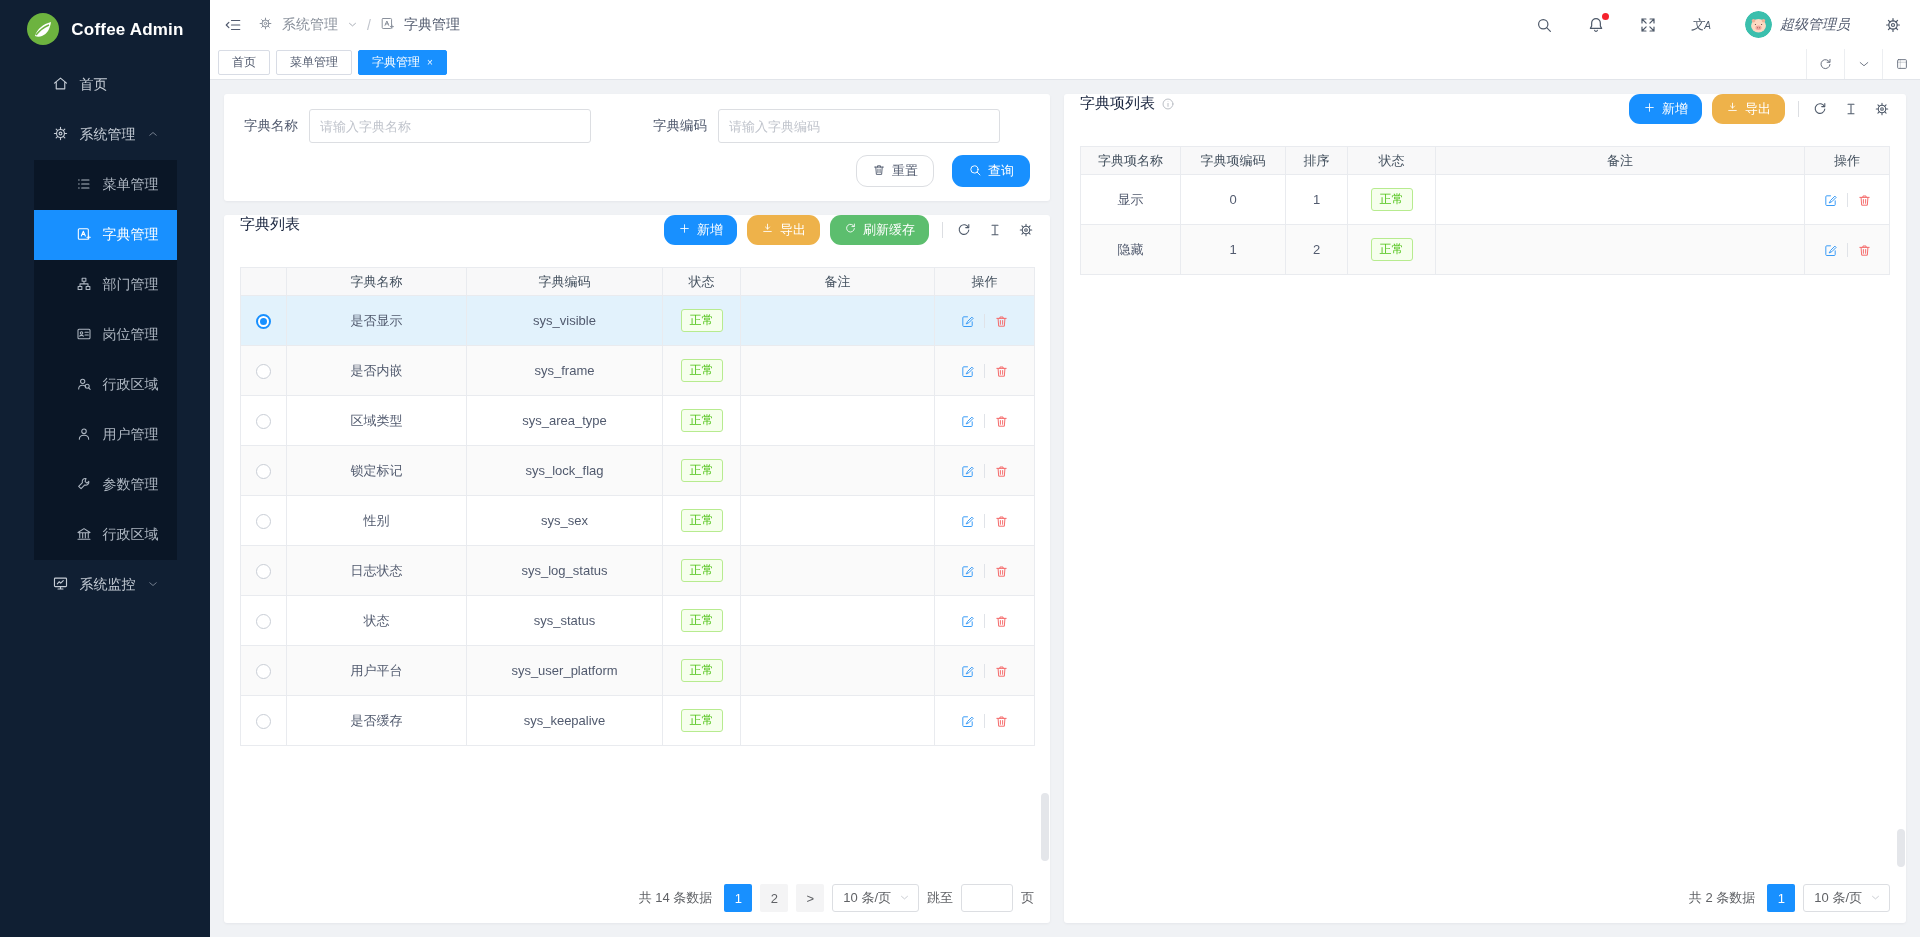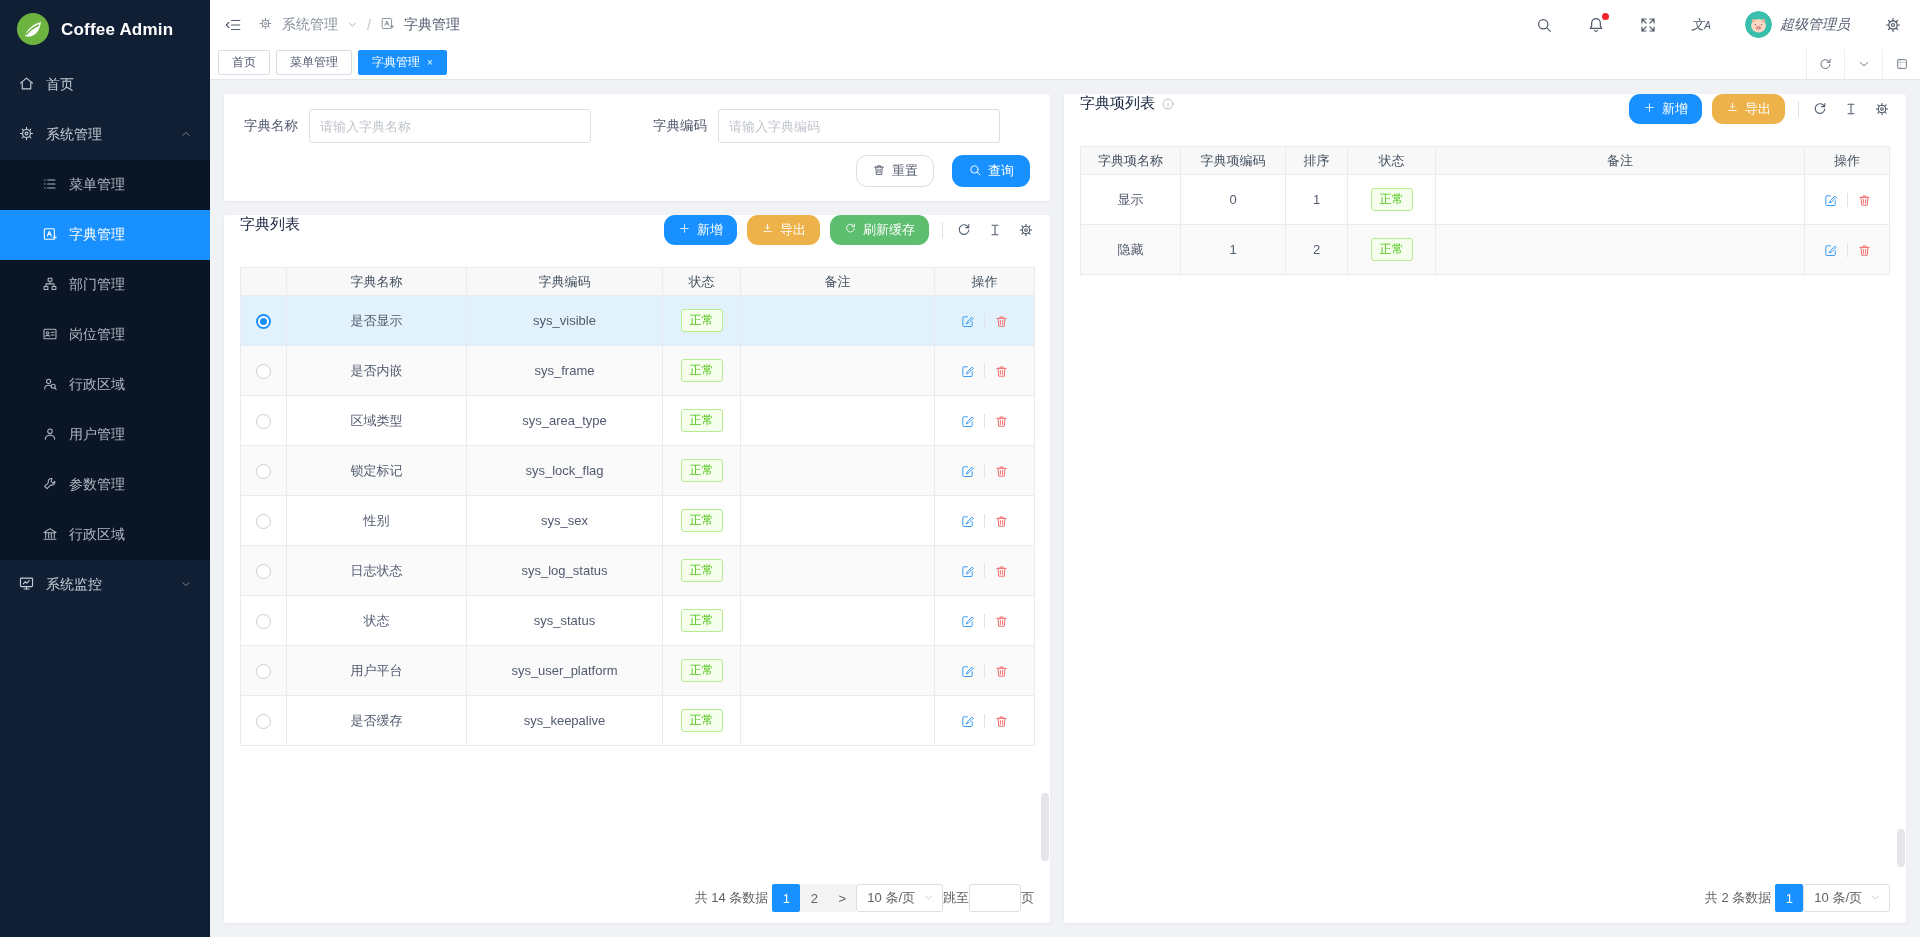--- a/index.html
+++ b/index.html
@@ -5,21 +5,21 @@
   * { box-sizing: border-box; margin: 0; padding: 0; }
   html,body { width:1920px; height:937px; overflow:hidden; }
   body {
     font-family: "Liberation Sans", "DejaVu Sans", sans-serif;
     font-size: 14px; color:#515a6e; background:#f0f2f5;
     display:flex;
   }
   .ic { fill:none; stroke:currentColor; stroke-width:1.6; stroke-linecap:round; stroke-linejoin:round; flex-shrink:0; }
 
   
-  .sidebar { width:210px; height:100%; background:#101f33; color:#bfc8d2; flex-shrink:0; display:flex; flex-direction:column; }
+  .sidebar { width:210px; height:100%; background:#101f33; color:#bfc8d2; flex-shrink:0; display:flex; flex-direction:column;align-items:center; }
   .logo-row { height:60px; display:flex; align-items:center; gap:11px; padding:0 16px; flex-shrink:0; }
   .logo-text { color:#fff; font-weight:bold; font-size:17px; letter-spacing:.2px; }
   .menu { flex:1; overflow:hidden; }
   .menu-item { height:50px; display:flex; align-items:center; gap:11px; padding:0 18px; font-size:14px; cursor:pointer; color:#c6cdd6; }
   .menu-item .chev { margin-left:auto; color:#8a94a3; }
   .submenu { background:#0a1626; }
   .submenu .menu-item { padding-left:42px; color:#aeb7c2; }
   .menu-item.active { background:#1890ff; color:#fff; }
 
   
@@ -91,21 +91,21 @@
 
   .tag-success { display:inline-block; padding:2.5px 8px; font-size:12px; color:#52c41a; background:#f6ffed; border:1px solid #b7eb8f; border-radius:3px; line-height:1.4; }
 
   .op-cell { white-space:nowrap; }
   .op-btn { display:inline-flex; vertical-align:middle; cursor:pointer; }
   .op-edit { color:#3a9cf7; }
   .op-del { color:#f56c6c; }
   .op-divider { display:inline-block; width:1px; height:14px; background:#e0e3e8; margin:0 9px; vertical-align:middle; }
 
   .spacer { flex:1; }
-  .pagination { height:50px; display:flex; align-items:center; justify-content:flex-end; font-size:13px; color:#606266; flex-shrink:0; }
+  .pagination { height:50px; display:flex; align-items:center; justify-content:flex-end; gap:8px; font-size:13px; color:#606266; flex-shrink:0; }
   .pg-total { margin-right:4px; }
   .pg-btn { min-width:28px; height:28px; padding:0 4px; display:inline-flex; align-items:center; justify-content:center; background:#f4f4f5; color:#606266; border-radius:2px; font-size:13px; cursor:pointer; }
   .pg-btn.active { background:#1890ff; color:#fff; }
   .pg-size { height:28px; border:1px solid #dcdee2; border-radius:3px; background:#fff; display:inline-flex; align-items:center; gap:8px; padding:0 8px 0 10px; color:#606266; cursor:pointer; }
   .pg-size .chev { color:#b6bac1; }
   .pg-jump-input { width:52px; height:28px; border:1px solid #dcdee2; border-radius:3px; outline:none; padding:0 6px; font-family:inherit; }
   .scroll-thumb { position:absolute; right:1px; bottom:62px; width:8px; height:68px; border-radius:4px; background:#e4e6ea; cursor:pointer; }
   .scroll-thumb.short { height:38px; bottom:56px; }
 </style>
 </head>

